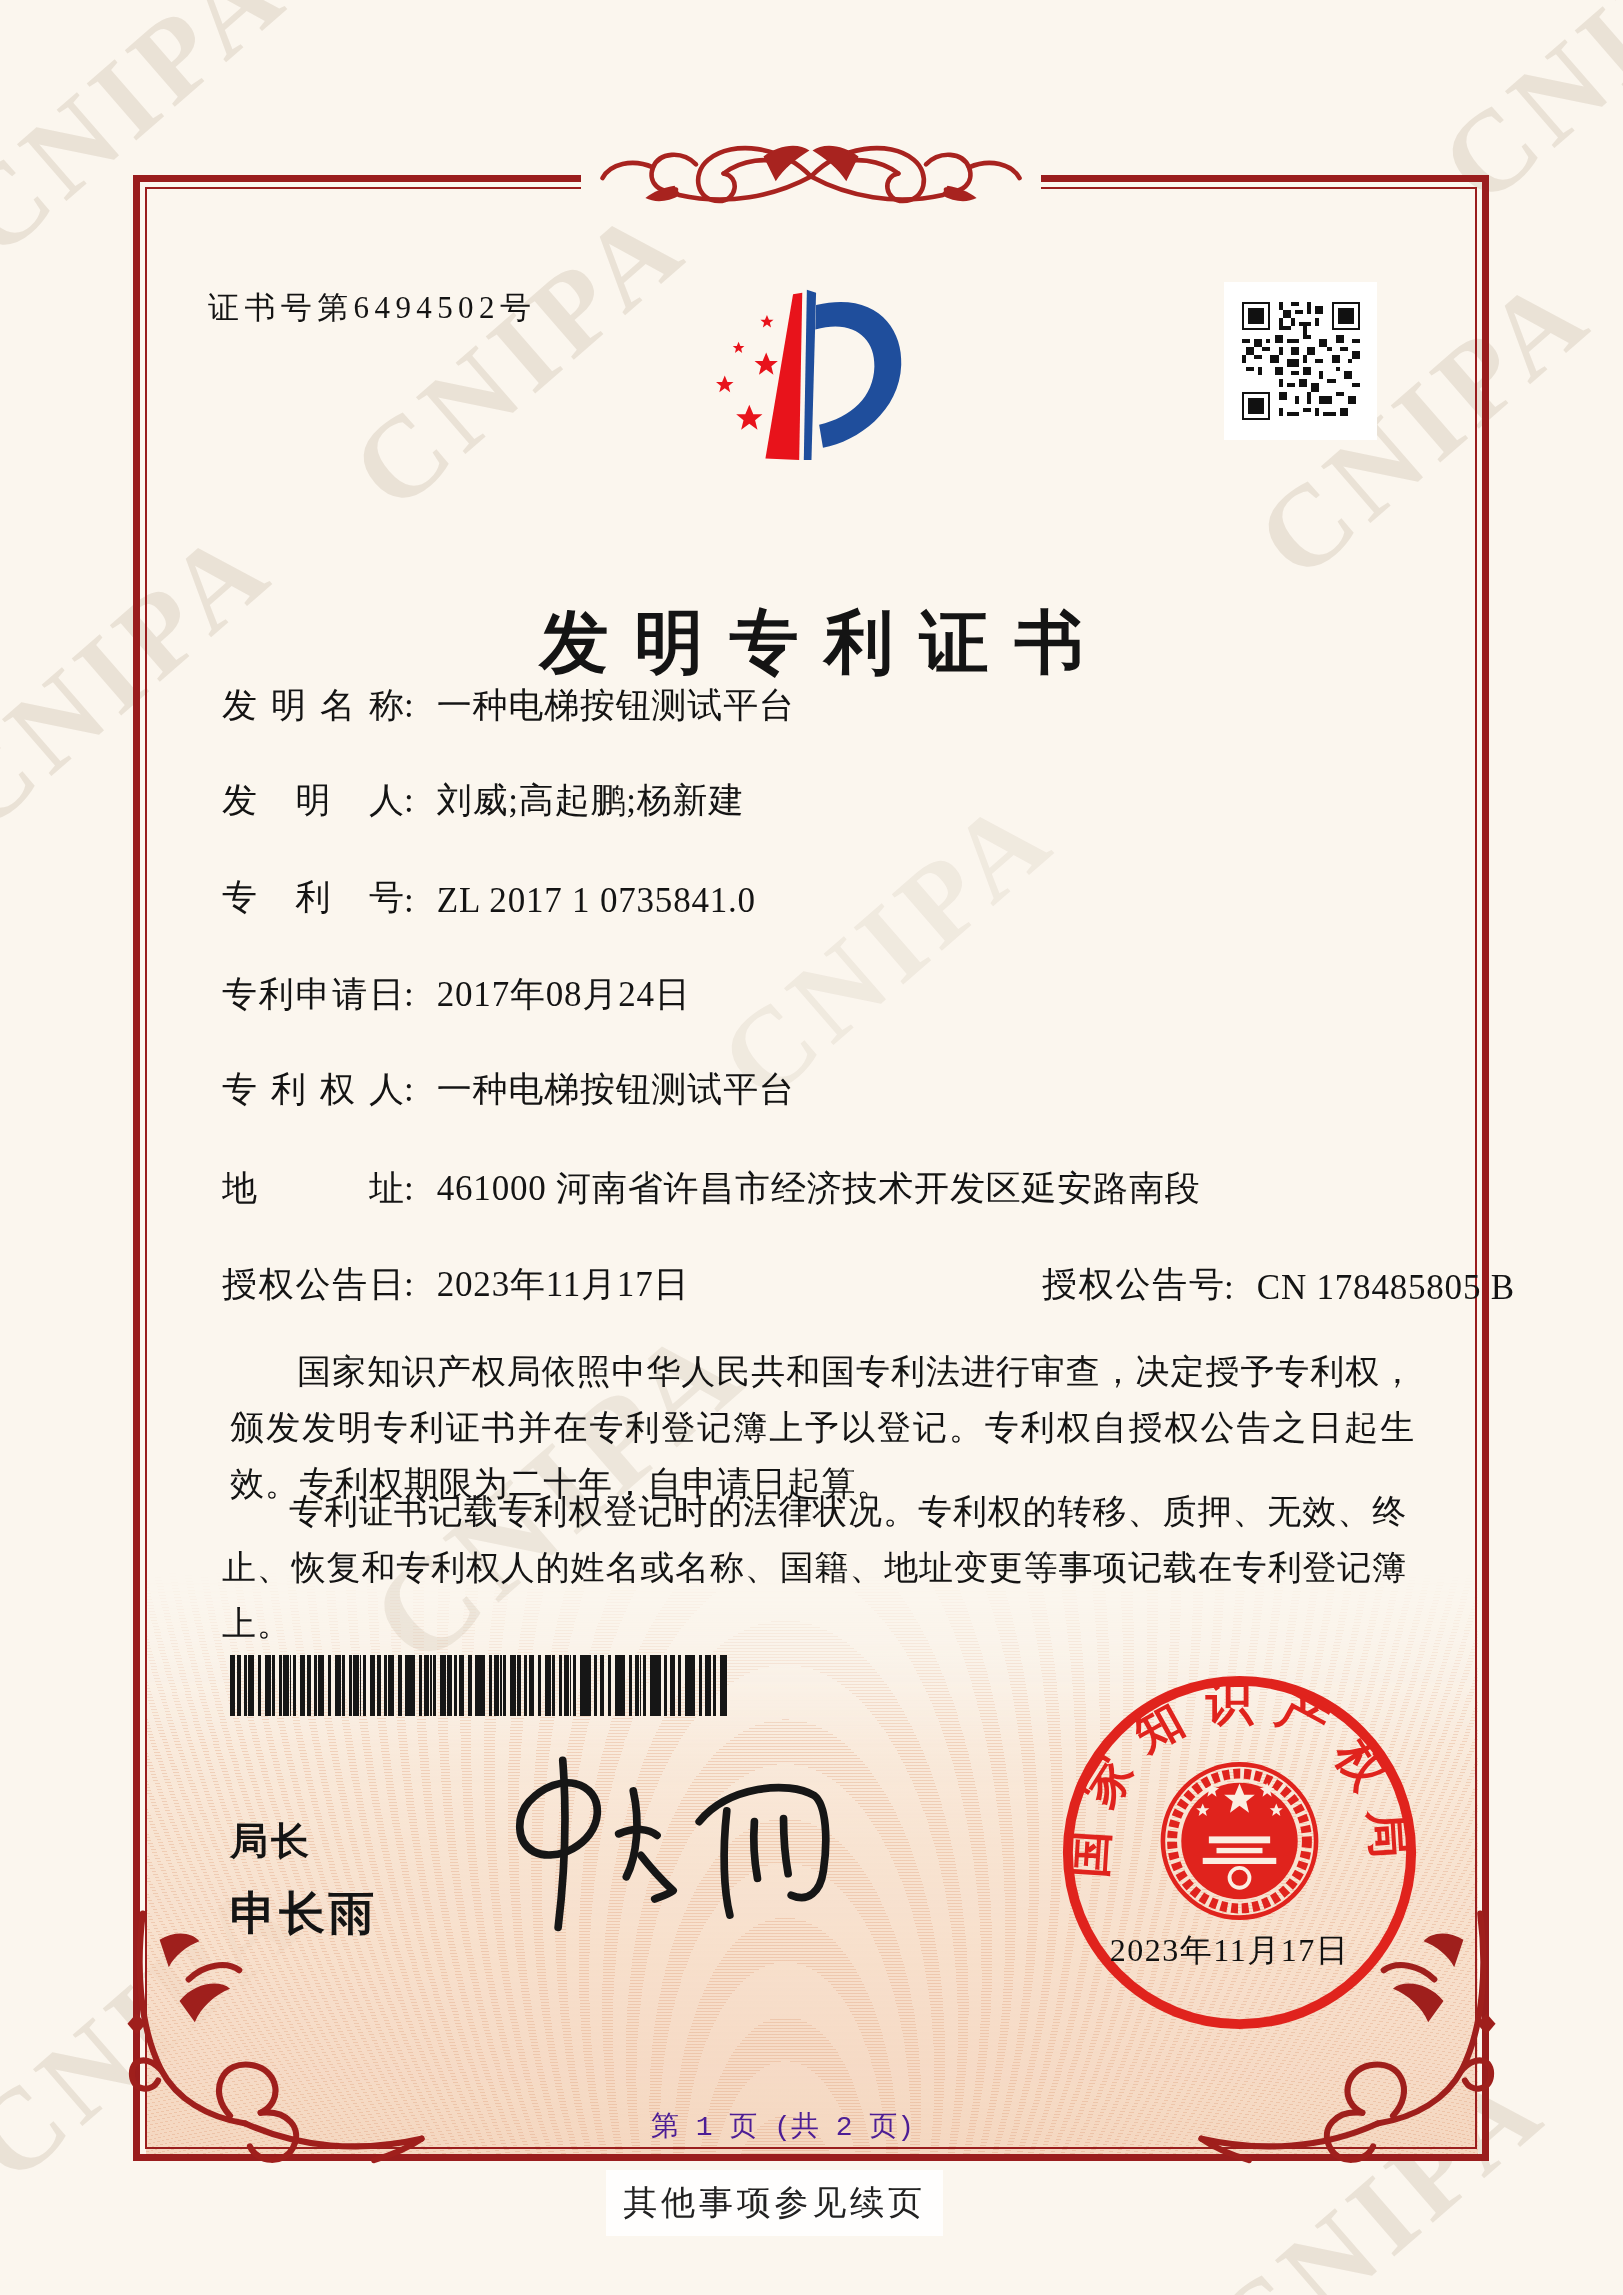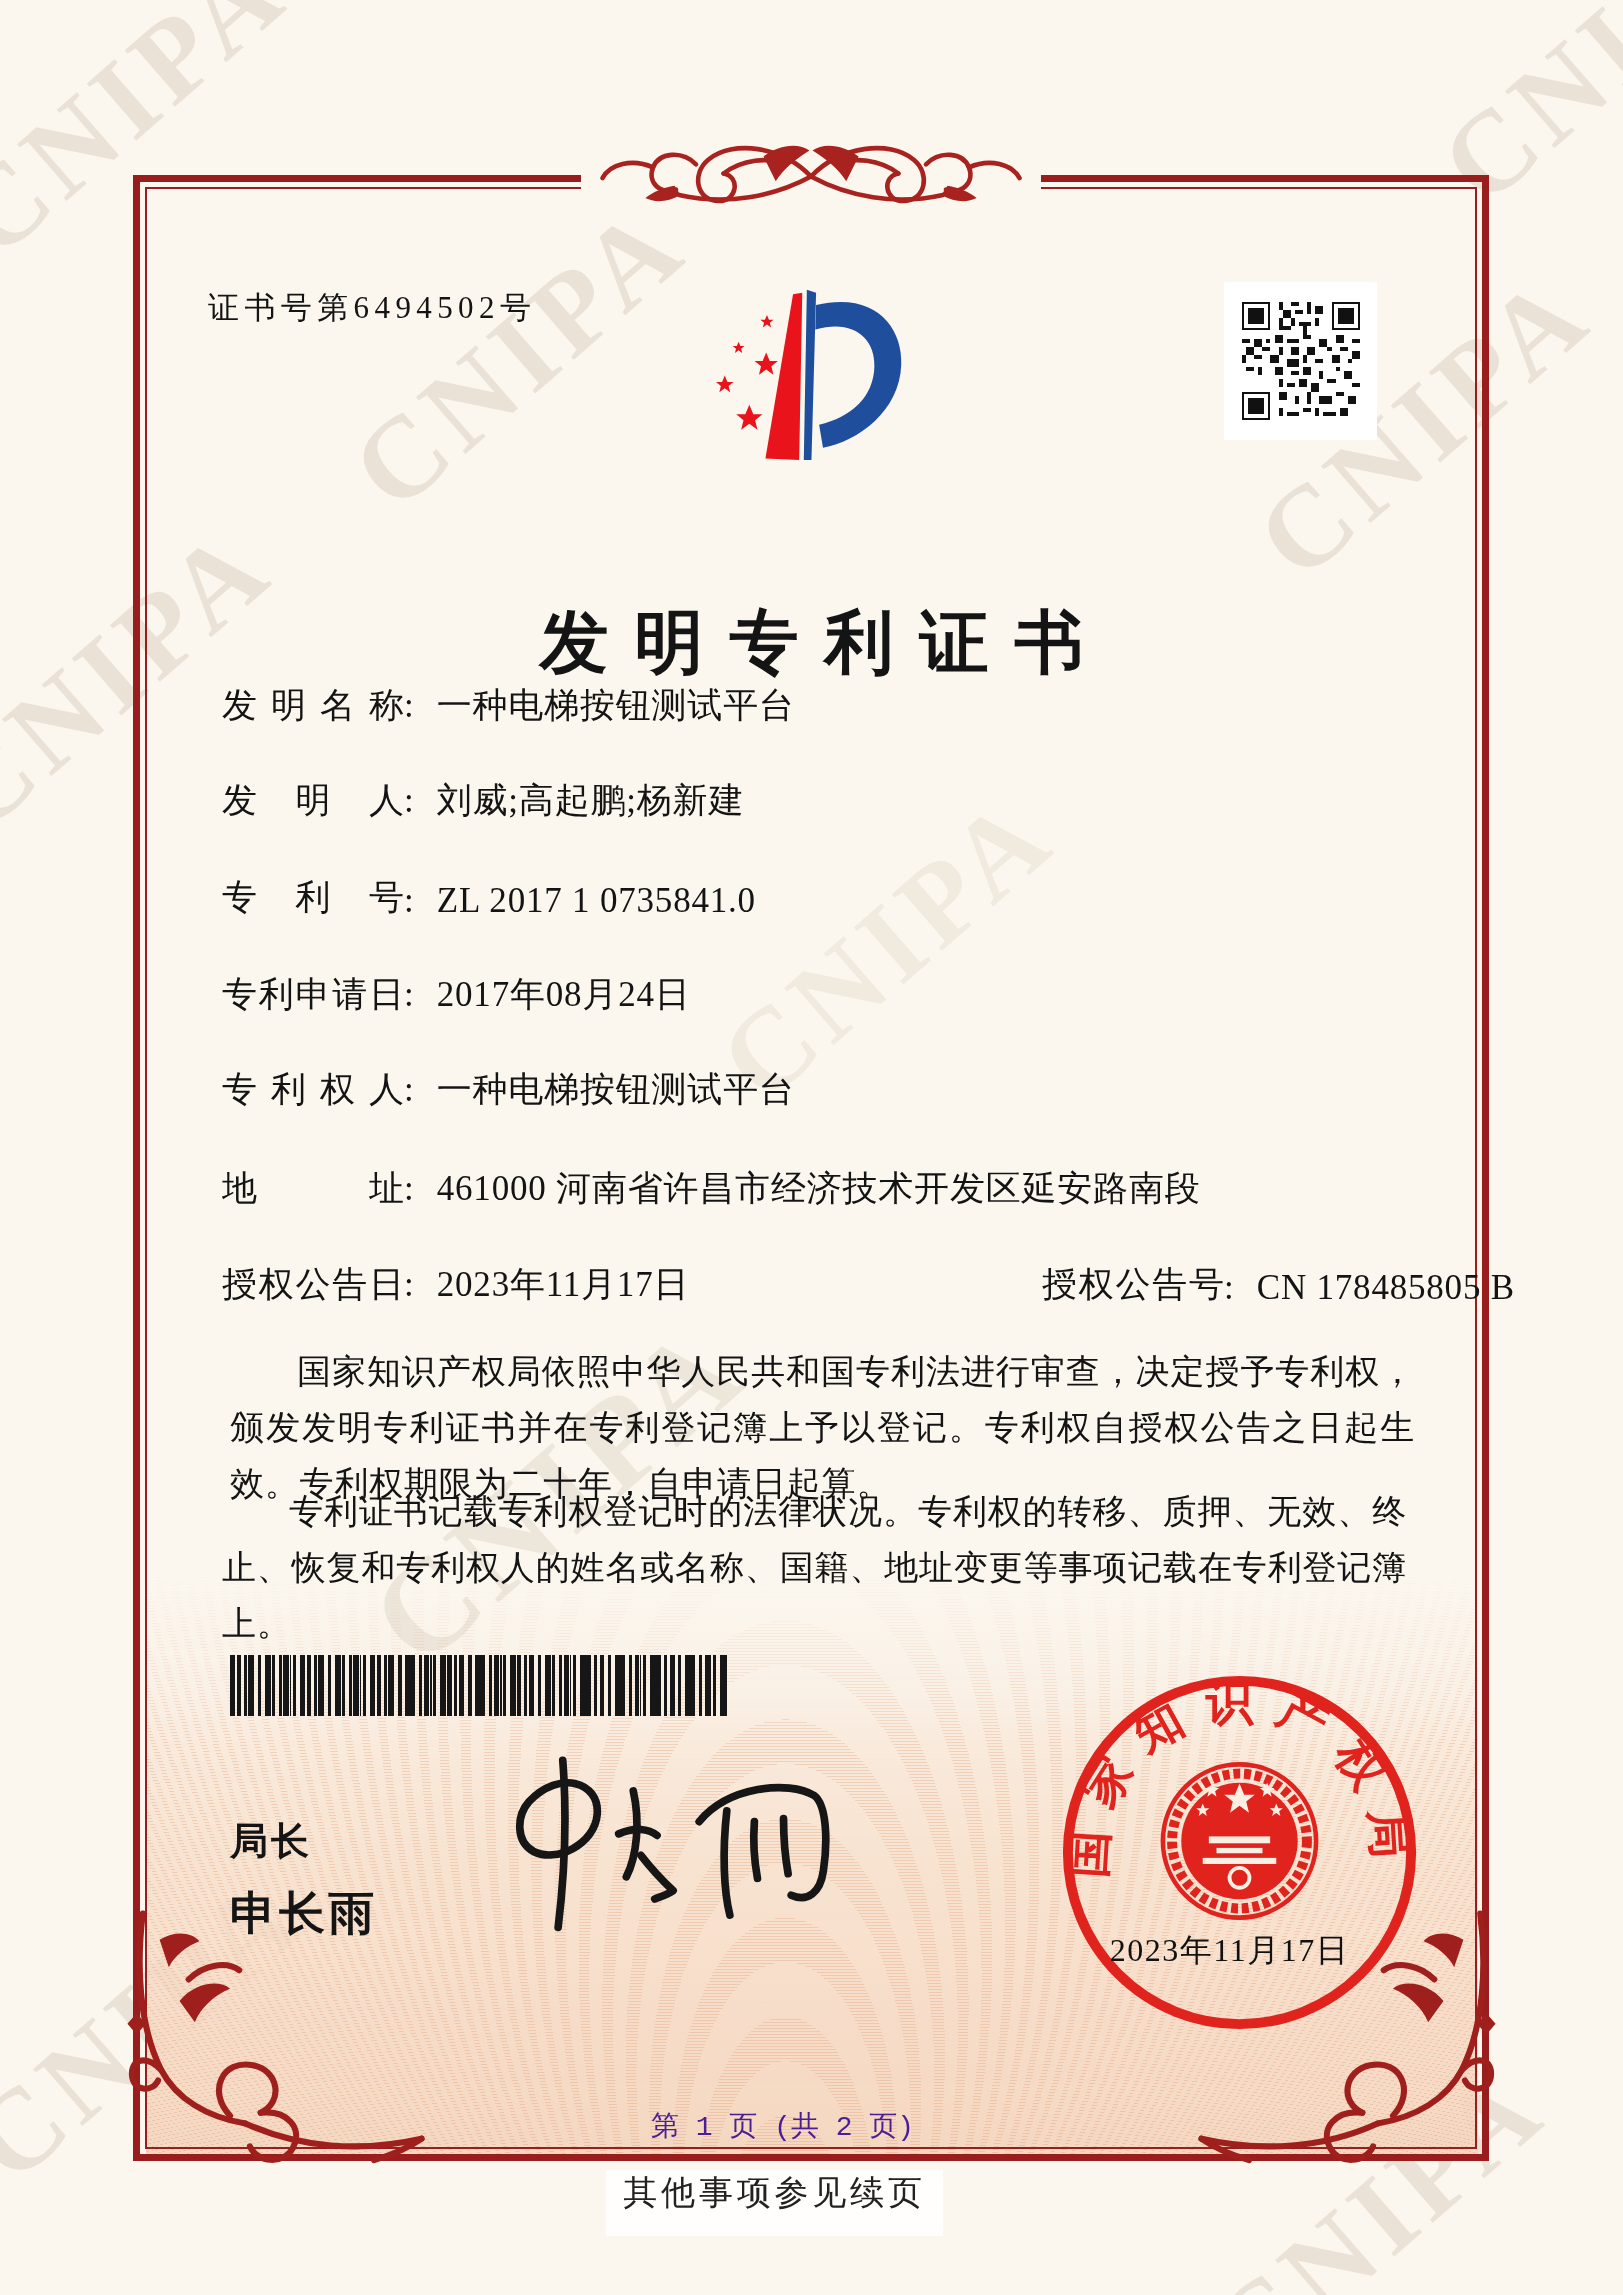--- a/index.html
+++ b/index.html
@@ -50,21 +50,21 @@
 
   .signer-title{left:230px;top:1816px;font-size:38px;font-weight:bold;
       font-family:"Liberation Sans","DejaVu Sans",sans-serif;letter-spacing:3.1px;}
   .signer-name{left:230px;top:1883px;font-size:46px;font-weight:bold;
       font-family:"Liberation Sans","DejaVu Sans",sans-serif;letter-spacing:3.1px;}
 
   .seal-date{left:1103px;top:1929px;width:253px;text-align:center;font-size:32px;
       color:#111;letter-spacing:1.5px;z-index:8;}
   .footer-page{left:583px;top:2107px;width:399px;text-align:center;font-size:28px;color:#4c1d95;font-family:Liberation Mono, monospace;}
   .cont-box{left:606px;top:2170px;width:337px;height:66px;background:rgba(255,255,255,0.88);
-      display:flex;align-items:flex-start;justify-content:center;}
+      display:flex;align-items:center;justify-content:center;}
   .cont-text{font-size:34px;letter-spacing:3.8px;color:#222;}
 
   .qrbox{left:1224px;top:282px;width:153px;height:158px;background:#fff;
       display:flex;align-items:center;justify-content:center;}
 </style>
 </head>
 <body>
 
 <span class="wm" style="left:-77px;top:38px;">CNIPA</span>
 <span class="wm" style="left:1411px;top:-15.3px;">CNIPA</span>

